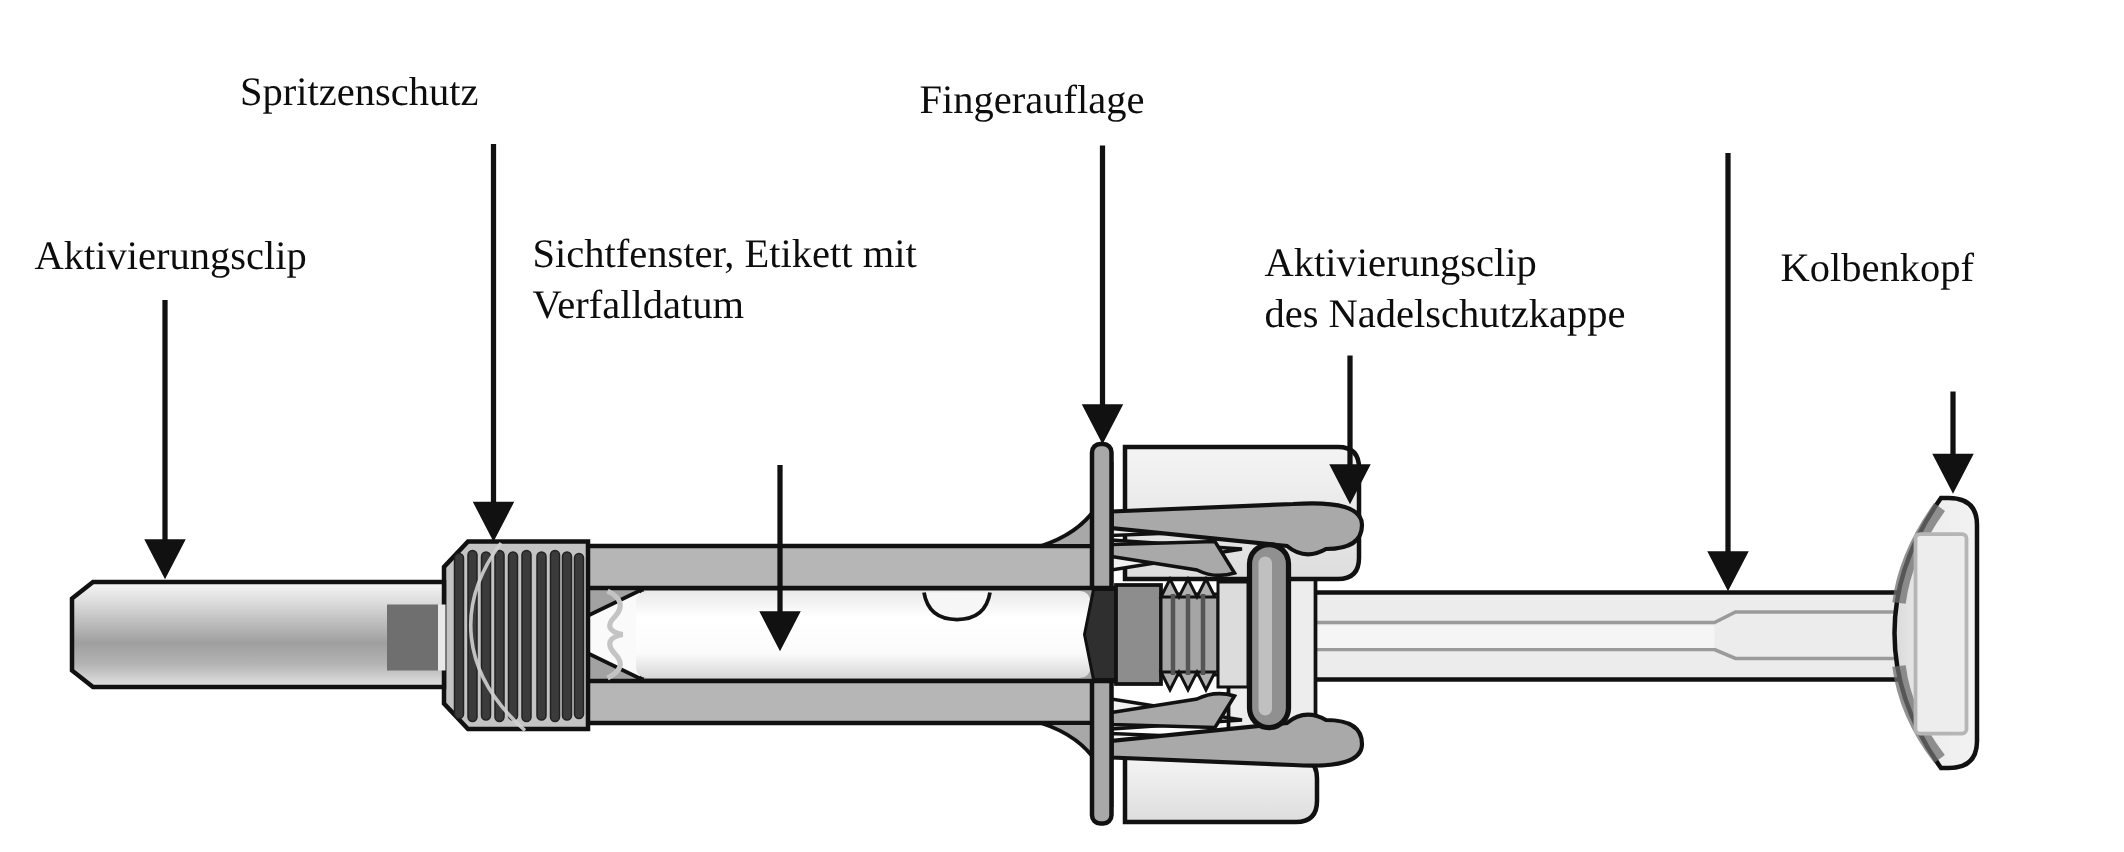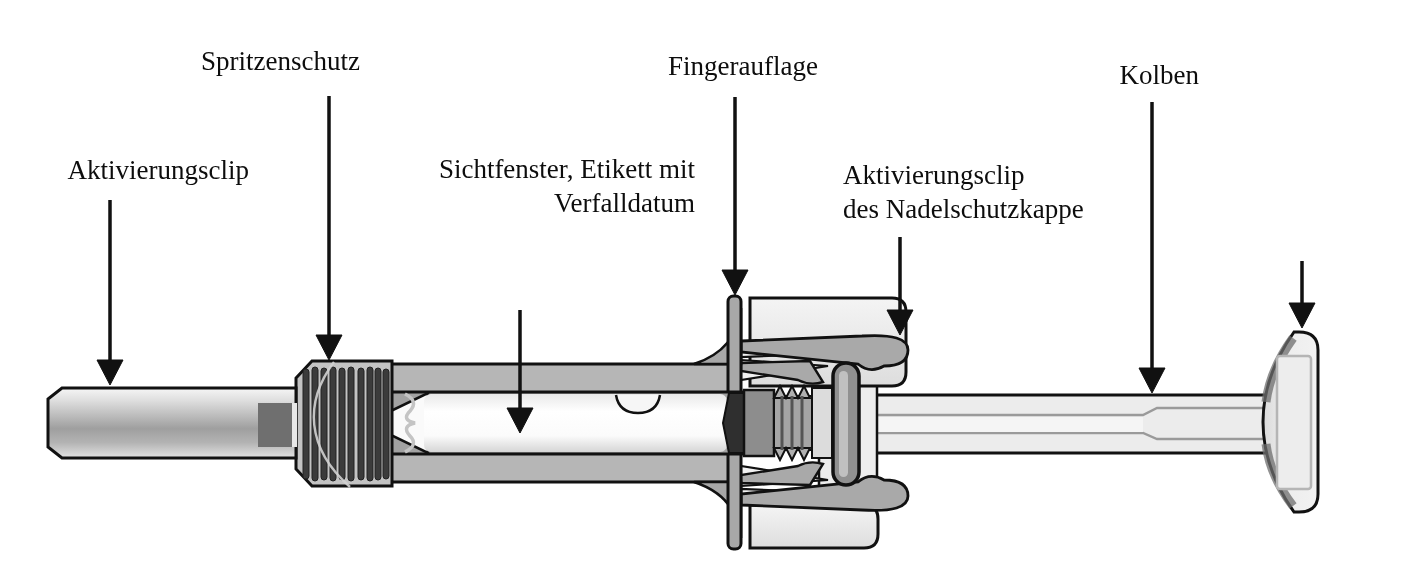--- a/index.html
+++ b/index.html
@@ -8,21 +8,21 @@
     width:1416px;height:568px;
     background:#ffffff;
     overflow:hidden;
     font-family:"Liberation Serif", serif;
   }
   .label{
     position:absolute;
     font-size:27px;
     line-height:34px;
     color:#0d0d0d;
-    text-align:right;
+    text-align:left;
     white-space:pre-line;
   }
   .label.left-align{text-align:left;}
   svg{position:absolute;left:0;top:0;}
 </style>
 </head>
 <body>
 
 <div class="stage">
 
@@ -189,16 +189,16 @@
   <div class="label" style="left:160px;top:44px;width:200px;">Spritzenschutz</div>
 
   <div class="label" style="left:613px;top:49px;width:205px;">Fingerauflage</div>
 
   <div class="label" style="left:355px;top:152px;width:340px;">Sichtfenster, Etikett mit
 Verfalldatum</div>
 
   <div class="label left-align" style="left:843px;top:158px;width:260px;">Aktivierungsclip
 des Nadelschutzkappe</div>
 
-  <div class="label" style="left:1053px;top:58px;width:146px;">Kolben</div>
-
+
+  <div class="label" style="left:1187px;top:161px;width:180px;">Kolbenkopf</div>
 
 </div>
 
 </body></html>

